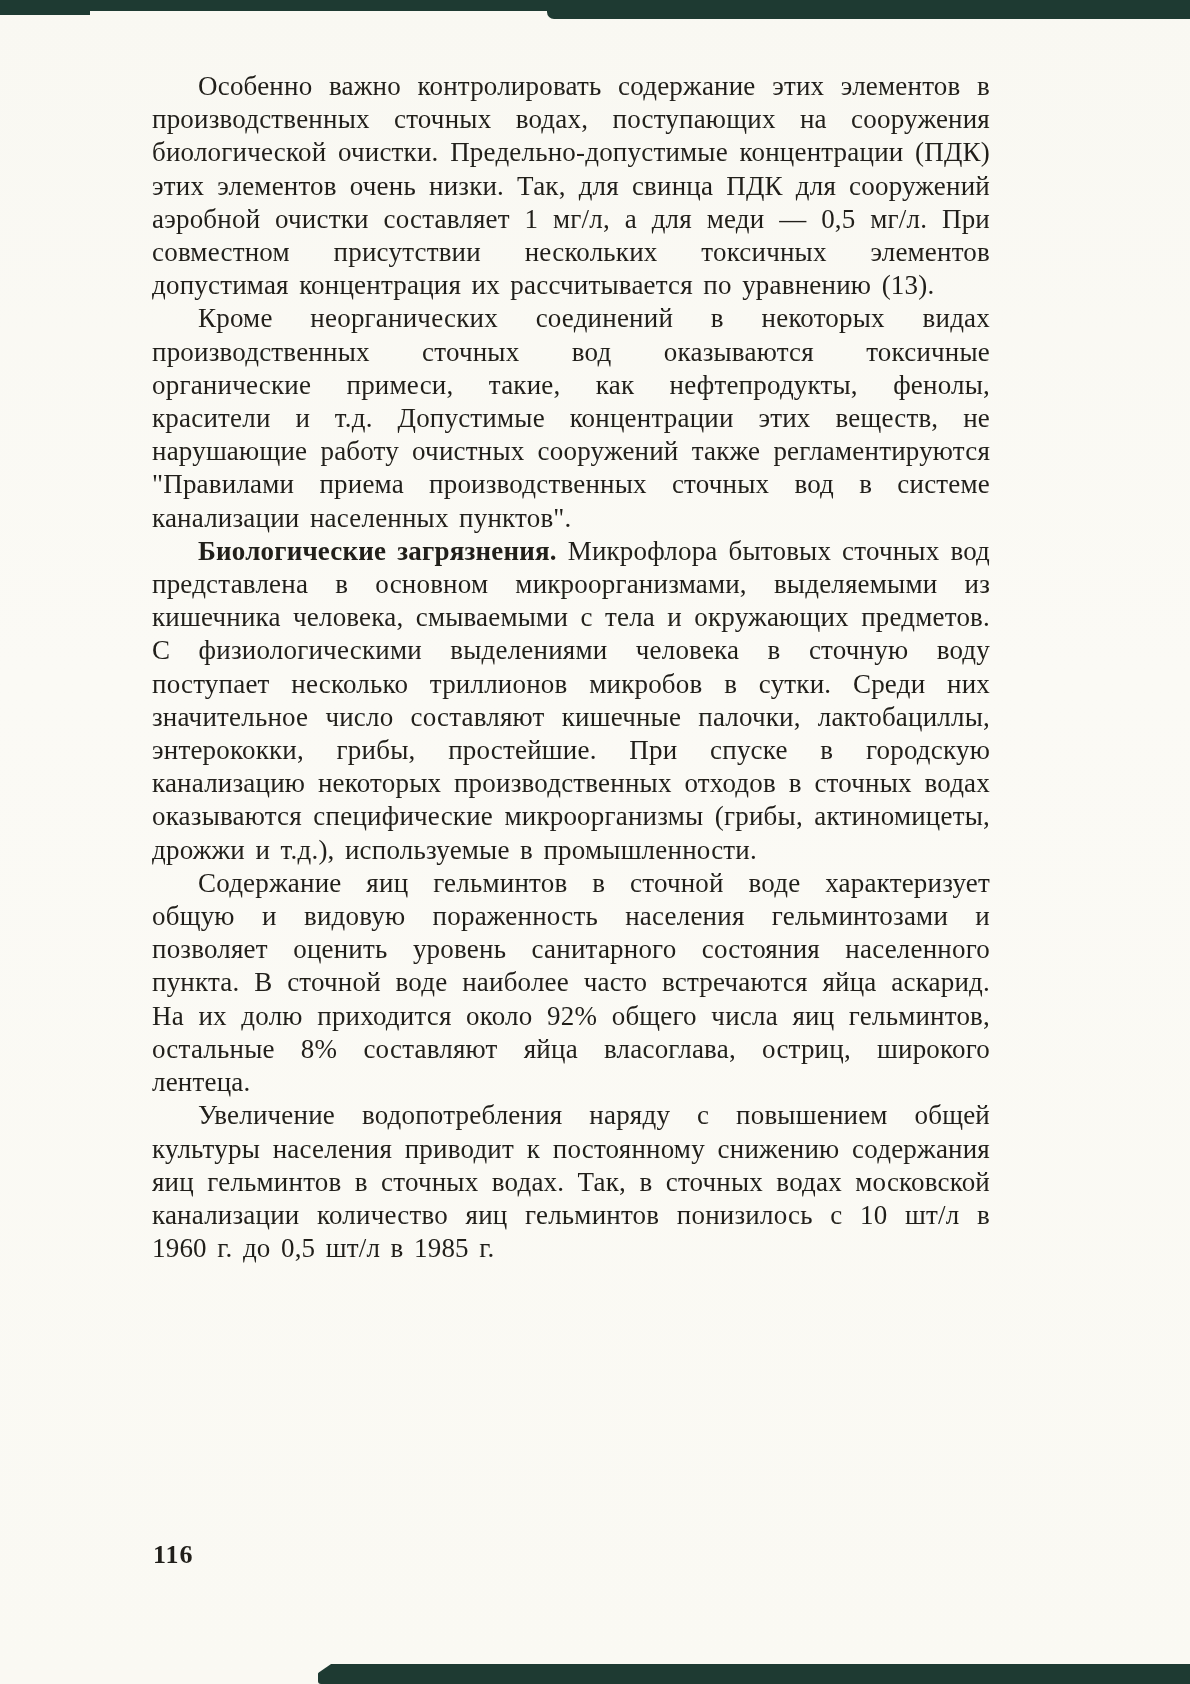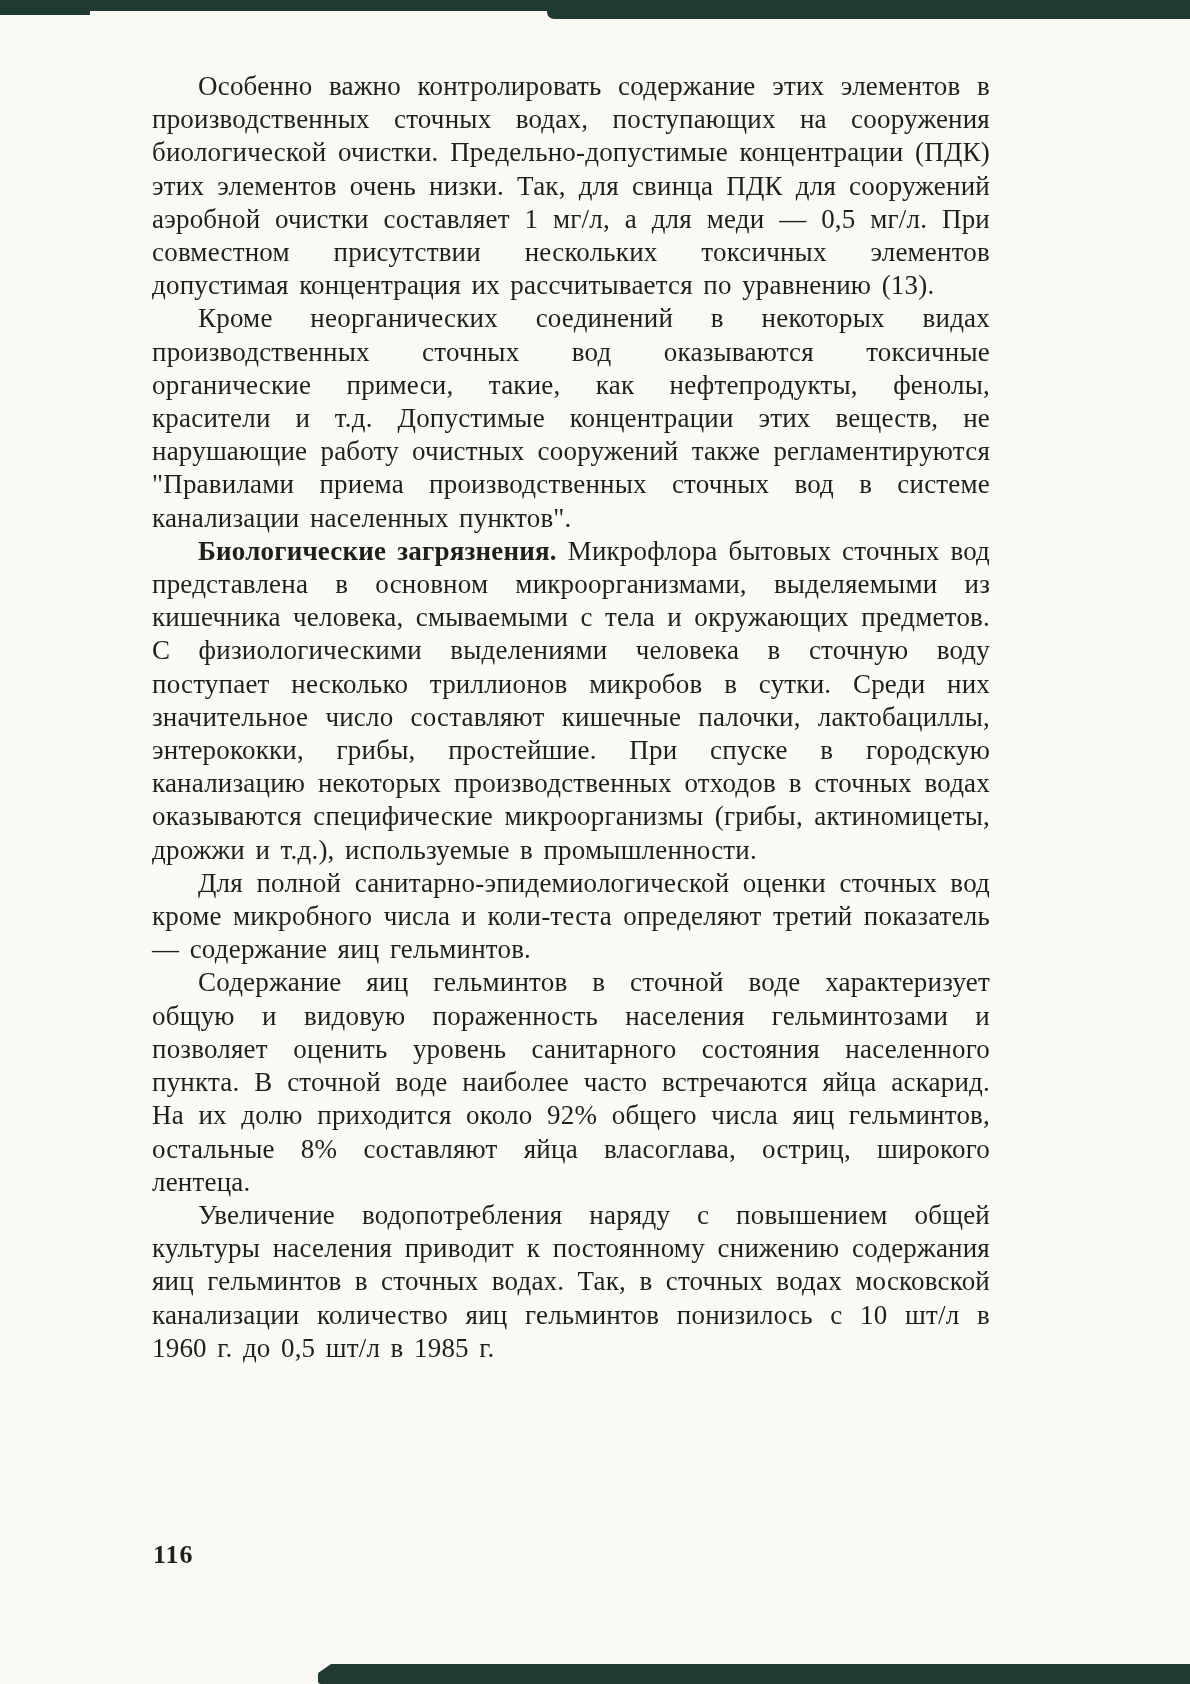--- a/index.html
+++ b/index.html
@@ -63,21 +63,20 @@
 <div class="scan-page">
 
   <div class="artifact artifact-top-main"></div>
   <div class="artifact artifact-top-left"></div>
   <div class="artifact artifact-top-right"></div>
 
   <div class="text-block">
     <p class="para"><b class="lead"></b><span>Особенно важно контролировать содержание этих элементов в производственных сточных водах, поступающих на сооружения биологической очистки. Предельно-допустимые концентрации (ПДК) этих элементов очень низки. Так, для свинца ПДК для сооружений аэробной очистки составляет 1 мг/л, а для меди — 0,5 мг/л. При совместном присутствии нескольких токсичных элементов допустимая концентрация их рассчитывается по уравнению (13).</span></p>
     <p class="para"><b class="lead"></b><span>Кроме неорганических соединений в некоторых видах производственных сточных вод оказываются токсичные органические примеси, такие, как нефтепродукты, фенолы, красители и т.д. Допустимые концентрации этих веществ, не нарушающие работу очистных сооружений также регламентируются "Правилами приема производственных сточных вод в системе канализации населенных пунктов".</span></p>
     <p class="para"><b class="lead">Биологические загрязнения.</b><span> Микрофлора бытовых сточных вод представлена в основном микроорганизмами, выделяемыми из кишечника человека, смываемыми с тела и окружающих предметов. С физиологическими выделениями человека в сточную воду поступает несколько триллионов микробов в сутки. Среди них значительное число составляют кишечные палочки, лактобациллы, энтерококки, грибы, простейшие. При спуске в городскую канализацию некоторых производственных отходов в сточных водах оказываются специфические микроорганизмы (грибы, актиномицеты, дрожжи и т.д.), используемые в промышленности.</span></p>
-    <p class="para"><b class="lead"></b><span>Для полной санитарно-эпидемиологической оценки сточных вод кроме микробного числа и коли-теста определяют третий показатель — содержание яиц гельминтов.</span></p>
     <p class="para"><b class="lead"></b><span>Содержание яиц гельминтов в сточной воде характеризует общую и видовую пораженность населения гельминтозами и позволяет оценить уровень санитарного состояния населенного пункта. В сточной воде наиболее часто встречаются яйца аскарид. На их долю приходится около 92% общего числа яиц гельминтов, остальные 8% составляют яйца власоглава, остриц, широкого лентеца.</span></p>
     <p class="para"><b class="lead"></b><span>Увеличение водопотребления наряду с повышением общей культуры населения приводит к постоянному снижению содержания яиц гельминтов в сточных водах. Так, в сточных водах московской канализации количество яиц гельминтов понизилось с 10 шт/л в 1960 г. до 0,5 шт/л в 1985 г.</span></p>
   </div>
 
   <div class="page-number">116</div>
 
   <div class="artifact artifact-bottom"></div>
 
 </div>
 

